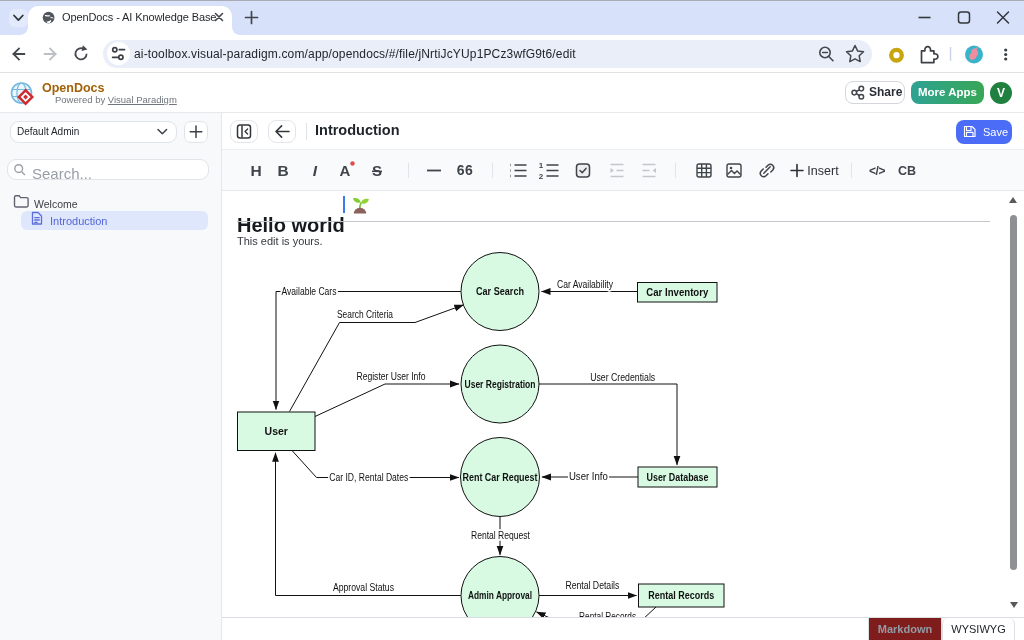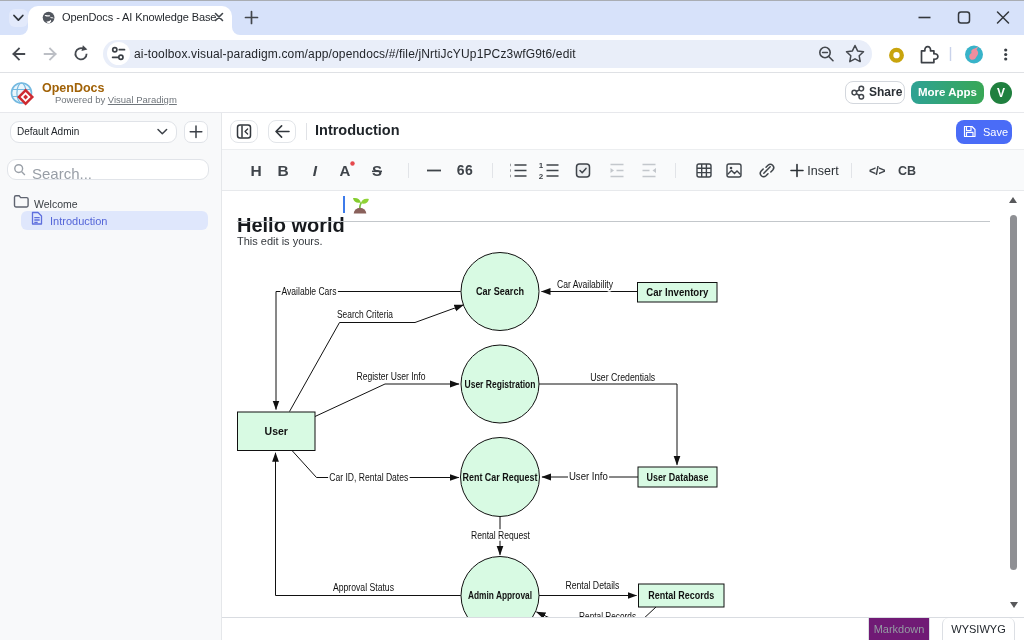--- a/index.html
+++ b/index.html
@@ -54,21 +54,21 @@
   #hr1 { left:15px; top:30px; width:753px; height:1px; background:#c3c7cb; }
   #para { left:15px; top:44px; font-size:11px; color:#35393e; }
 
   
   #sbtrack { left:1005px; top:191px; width:19px; height:426px; background:#fff; }
   #sbthumb { left:1010px; top:215px; width:7px; height:355px; background:#8f9094; border-radius:4px; }
 
   
   #statusbar { left:222px; top:617px; width:802px; height:23px; background:#fff; border-top:1px solid #d9dce1; }
   .modetab { position:absolute; top:0px; height:23px; font-size:11px; line-height:22px; text-align:center; border:1px solid #dcdfe4; border-top:none; border-radius:6px 6px 0 0; }
-  #mdtab { left:646px; width:62px; background:#701a75; color:#949ba3; border-radius:0 0 0 0; }
+  #mdtab { left:646px; width:74px; background:#7f1d1d; color:#949ba3; border-radius:0 0 0 0;font-weight:bold; }
   #wstab { left:720px; width:73px; background:#fff; color:#22272d; }
 </style>
 </head>
 <body>
 
   <div id="tabstrip" class="abs"></div>
   <div id="tabchev" class="abs"></div>
   <div id="tab" class="abs"></div>
   <div id="tabtitle" class="abs">OpenDocs - AI Knowledge Base</div>
   <div class="abs" style="left:20px;top:27px;width:8px;height:8px;background:#fff;"></div>

